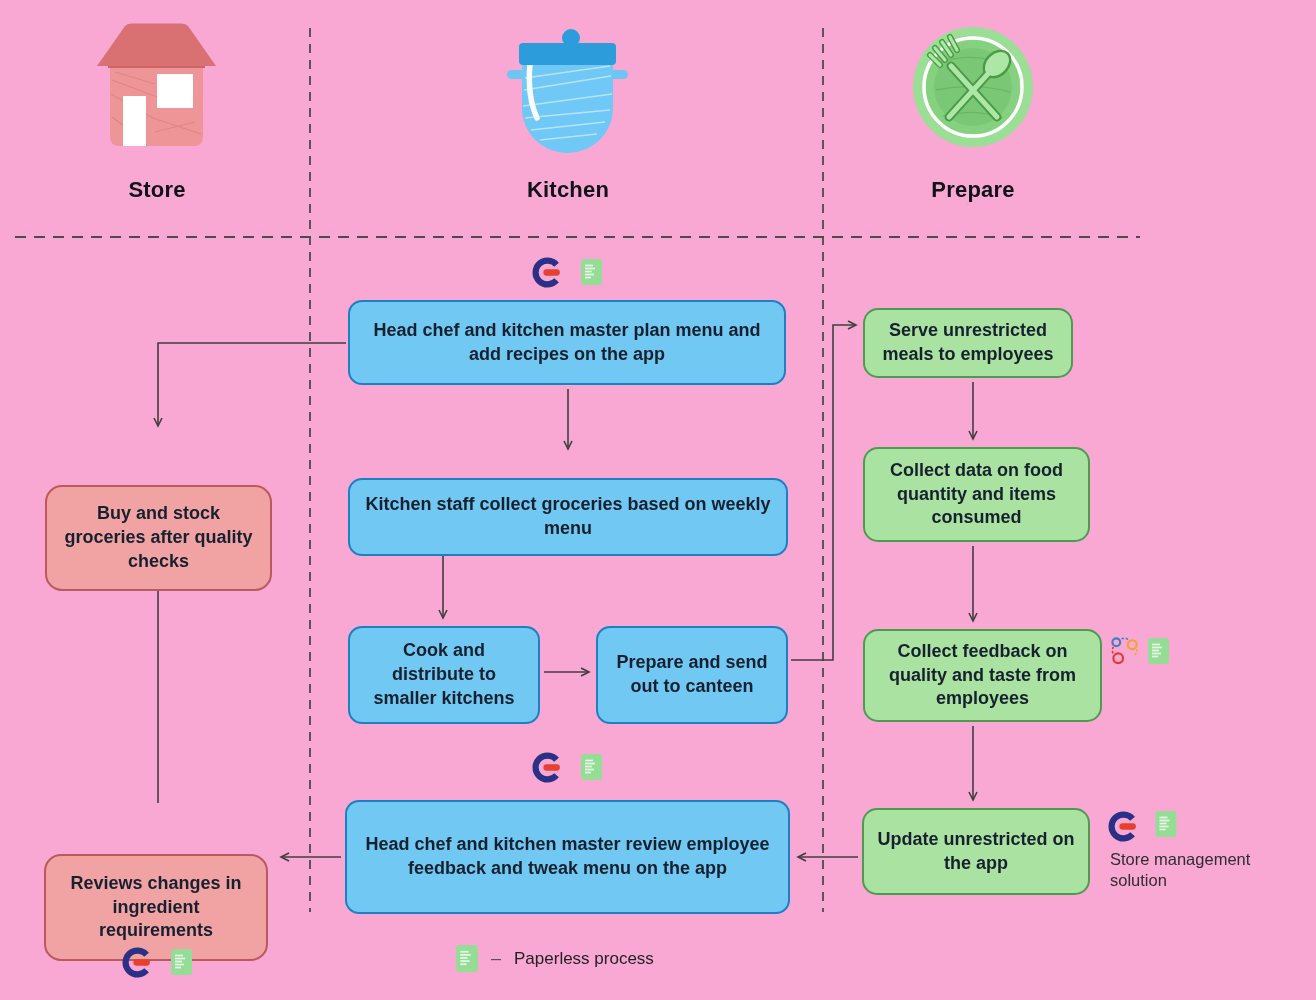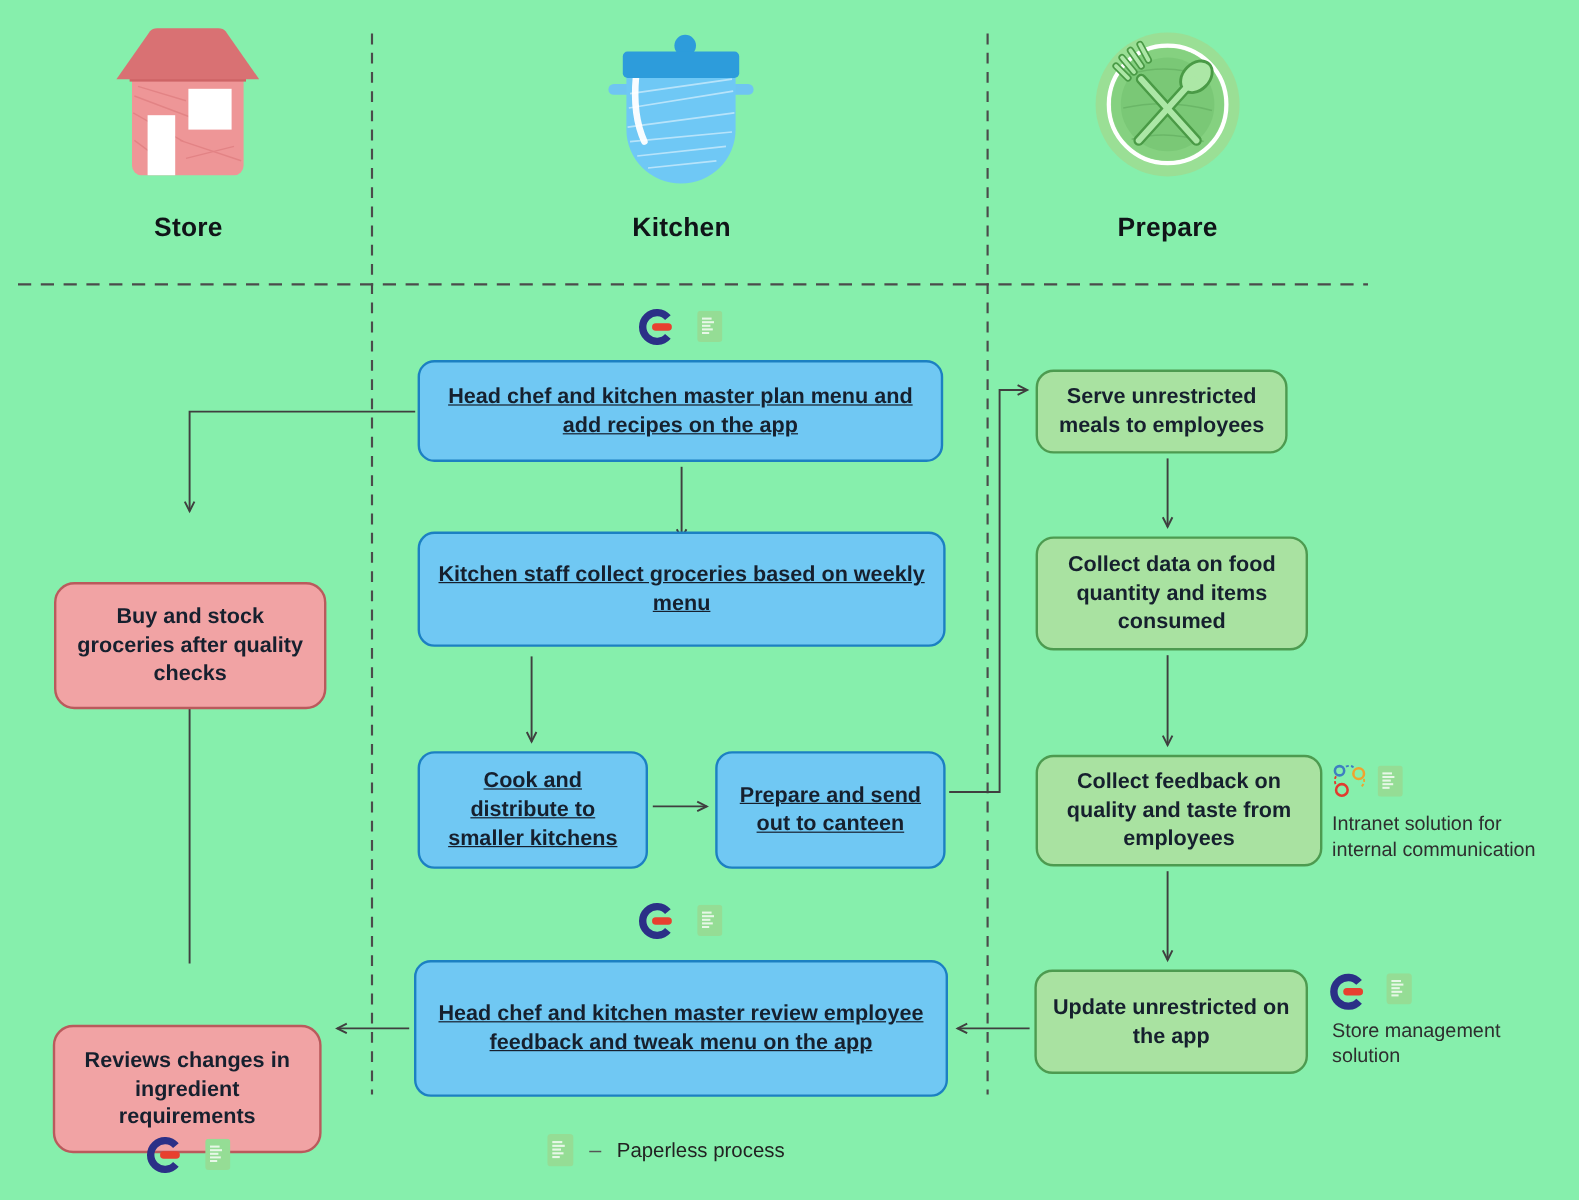--- a/index.html
+++ b/index.html
@@ -1,26 +1,26 @@
 <!DOCTYPE html>
 <html><head>
 <meta charset="utf-8">
 <style>
   html,body{margin:0;padding:0;background:#fff;}
   #canvas{
-    position:relative;width:1316px;height:1000px;background:#86efac;
+    position:relative;width:1316px;height:1000px;background:#f9a8d4;
     font-family:"Liberation Sans",sans-serif;overflow:hidden;
   }
   #connector-layer{position:absolute;left:0;top:0;pointer-events:none;}
   .box{
     position:absolute;display:flex;align-items:center;justify-content:center;
     text-align:center;font-weight:700;font-size:18px;line-height:1.32;
     color:#16202e;box-sizing:border-box;padding:4px 13px;border-radius:14px;
   }
-  .box.blue{background:#70C8F3;border:2.5px solid #1C80C2;text-decoration:underline;}
+  .box.blue{background:#70C8F3;border:2.5px solid #1C80C2;}
   .box.red{background:#F1A3A4;border:2.5px solid #BA5A5C;border-radius:17px;margin-top:48px;}
   .box.green{background:#A9E2A1;border:2.5px solid #4D9B50;border-radius:15px;}
   .lane-label{
     position:absolute;transform:translateX(-50%);font-weight:700;
     font-size:22px;color:#101418;letter-spacing:.2px;
   }
   .icon{position:absolute;}
   .annotation{
     position:absolute;font-size:16.5px;color:#2e2e2e;line-height:1.3;
   }
@@ -119,21 +119,21 @@
       <line x1="84" y1="42" x2="38" y2="93" stroke-width="5"></line>
       <line x1="29" y1="41" x2="19" y2="31" stroke-width="3.2"></line>
       <line x1="34" y1="36" x2="24" y2="24" stroke-width="3.2"></line>
       <line x1="40" y1="31" x2="31" y2="18" stroke-width="3.2"></line>
       <line x1="46" y1="26" x2="39" y2="13" stroke-width="3.2"></line>
     </g>
   </svg>
   <div class="lane-label" style="left:973px;top:177px">Prepare</div>
 
   <div class="box blue" style="left:348px;top:300px;width:438px;height:85px">Head chef and kitchen master plan menu and add recipes on the app</div>
-  <div class="box blue" style="left:348px;top:443px;width:440px;height:96px">Kitchen staff collect groceries based on weekly menu</div>
+  <div class="box blue" style="left:348px;top:478px;width:440px;height:78px">Kitchen staff collect groceries based on weekly menu</div>
   <div class="box blue" style="left:348px;top:626px;width:192px;height:98px">Cook and distribute to smaller kitchens</div>
   <div class="box blue" style="left:596px;top:626px;width:192px;height:98px">Prepare and send out to canteen</div>
   <div class="box blue" style="left:345px;top:800px;width:445px;height:114px">Head chef and kitchen master review employee feedback and tweak menu on the app</div>
 
   <div class="box red" style="left:45px;top:437px;width:227px;height:106px">Buy and stock groceries after quality checks</div>
   <div class="box red" style="left:44px;top:806px;width:224px;height:107px">Reviews changes in ingredient requirements</div>
 
   <div class="box green" style="left:863px;top:308px;width:210px;height:70px">Serve unrestricted meals to employees</div>
   <div class="box green" style="left:863px;top:447px;width:227px;height:95px">Collect data on food quantity and items consumed</div>
   <div class="box green" style="left:863px;top:629px;width:239px;height:93px">Collect feedback on quality and taste from employees</div>
@@ -180,21 +180,20 @@
   <svg class="icon" style="left:1148px;top:638px" width="21" height="26" viewBox="0 0 21 26">
     <rect width="21" height="26" rx="3" fill="#95DD95"></rect>
     <g stroke="#ffffff" stroke-width="1.7" opacity="0.78">
       <line x1="4" y1="6.5" x2="12" y2="6.5"></line>
         <line x1="4" y1="9.5" x2="14" y2="9.5"></line>
       <line x1="4" y1="12.5" x2="11" y2="12.5"></line>
         <line x1="4" y1="15.5" x2="13" y2="15.5"></line>
       <line x1="4" y1="18.5" x2="10" y2="18.5"></line>
     </g>
   </svg>
-  <div class="annotation" style="left:1110px;top:677px;width:192px">Intranet solution for internal communication</div>
 
   <svg class="icon" style="left:1107px;top:810px" width="33" height="33" viewBox="0 0 40 40">
     <path d="M31 10.5 A14.5 14.5 0 1 0 31 29.5" fill="none" stroke="#2B3087" stroke-width="7.5"></path>
     <rect x="15" y="16.2" width="20" height="7.6" rx="3.8" fill="#E8402F"></rect>
   </svg>
   <svg class="icon" style="left:1155px;top:811px" width="22" height="26" viewBox="0 0 21 26">
     <rect width="21" height="26" rx="3" fill="#95DD95"></rect>
     <g stroke="#ffffff" stroke-width="1.7" opacity="0.78">
       <line x1="4" y1="6.5" x2="12" y2="6.5"></line>
         <line x1="4" y1="9.5" x2="14" y2="9.5"></line>

